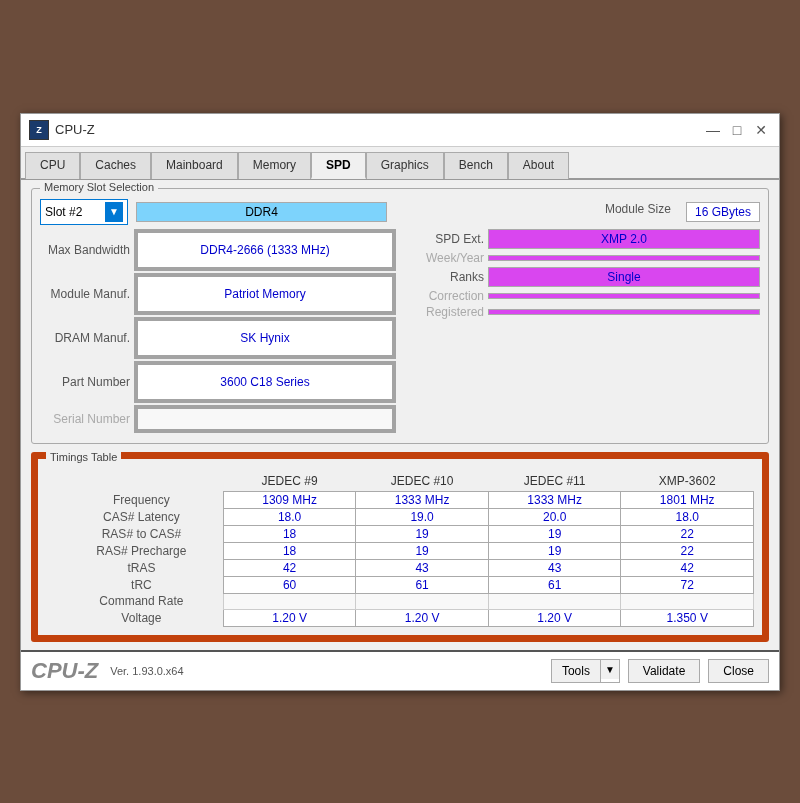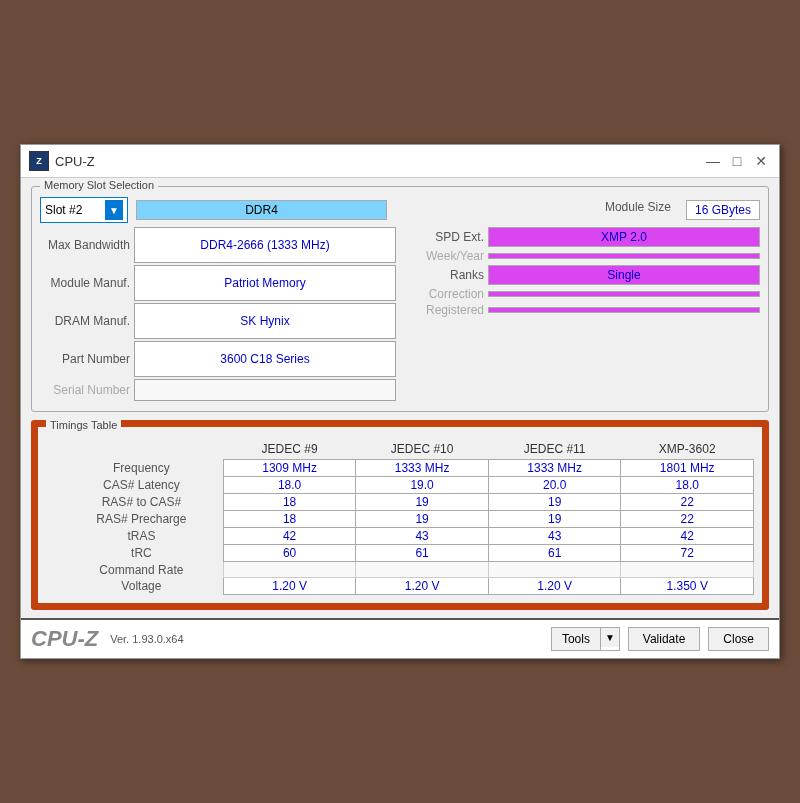--- a/index.html
+++ b/index.html
@@ -162,21 +162,21 @@
       align-items: center;
       gap: 4px;
       margin-bottom: 2px;
     }
     .info-row-label {
       color: #555;
       text-align: right;
       min-width: 90px;
     }
     .info-row-value {
-      border: 1px solid #a3a3a3;
+      border: 4px solid #a3a3a3;
       background: white;
       padding: 10px 8px;
       flex: 1;
       text-align: center;
       color: #0000cc;
     }
     .info-row-value.empty { color: #aaa; background: #f8f8f8; }
 
     
     .right-info-row {
@@ -319,20 +319,30 @@
       </div>
       <span class="title-text">CPU-Z</span>
     </div>
     <div class="title-controls">
       <button class="title-btn">—</button>
       <button class="title-btn">□</button>
       <button class="title-btn close">✕</button>
     </div>
   </div>
 
+  <div class="tabs">
+    <div class="tab">CPU</div>
+    <div class="tab">Caches</div>
+    <div class="tab">Mainboard</div>
+    <div class="tab">Memory</div>
+    <div class="tab active">SPD</div>
+    <div class="tab">Graphics</div>
+    <div class="tab">Bench</div>
+    <div class="tab">About</div>
+  </div>
 
   <div class="content">
 
     <div class="group-box">
       <span class="group-label">Memory Slot Selection</span>
 
       <div class="slot-row">
         <div class="slot-select">
           <span class="slot-select-text">Slot #2</span>
           <button class="slot-dropdown-btn">▼</button>

